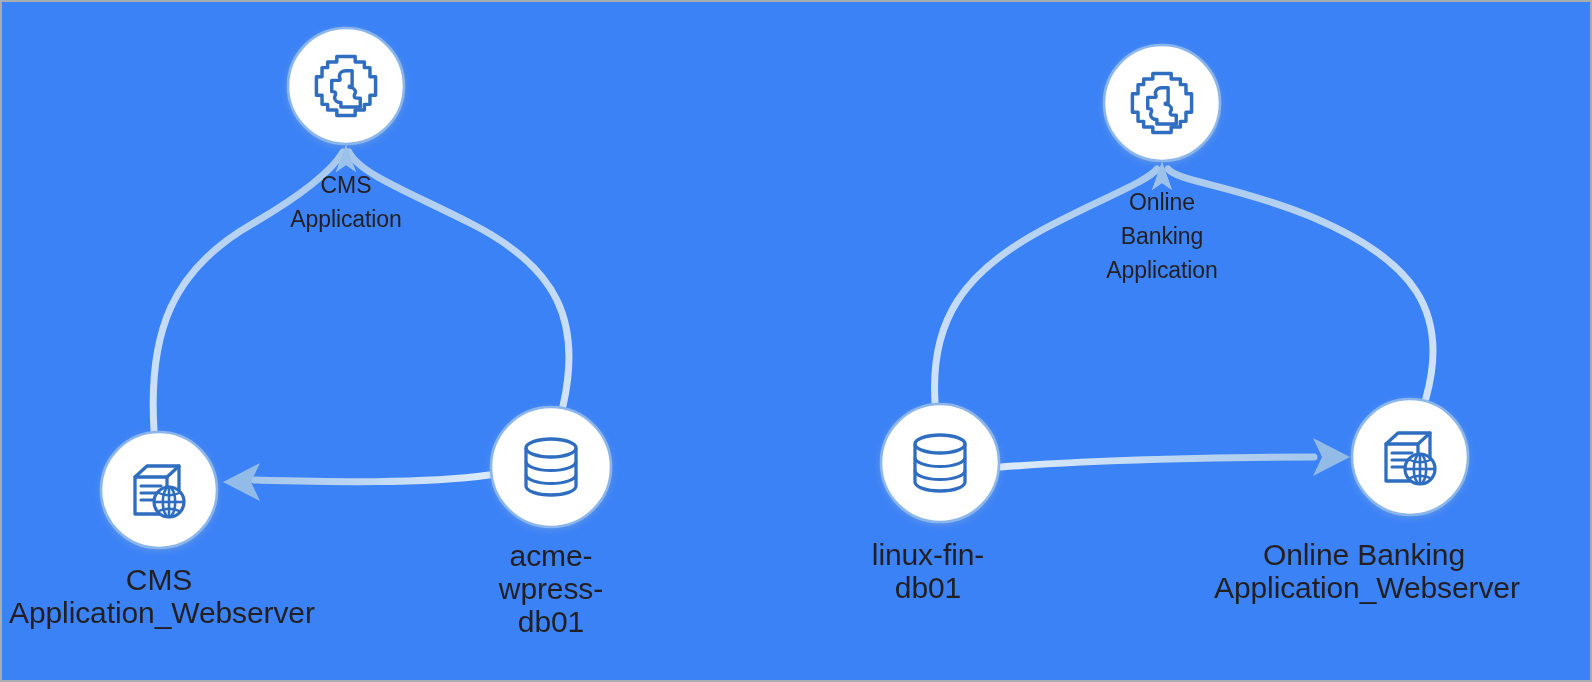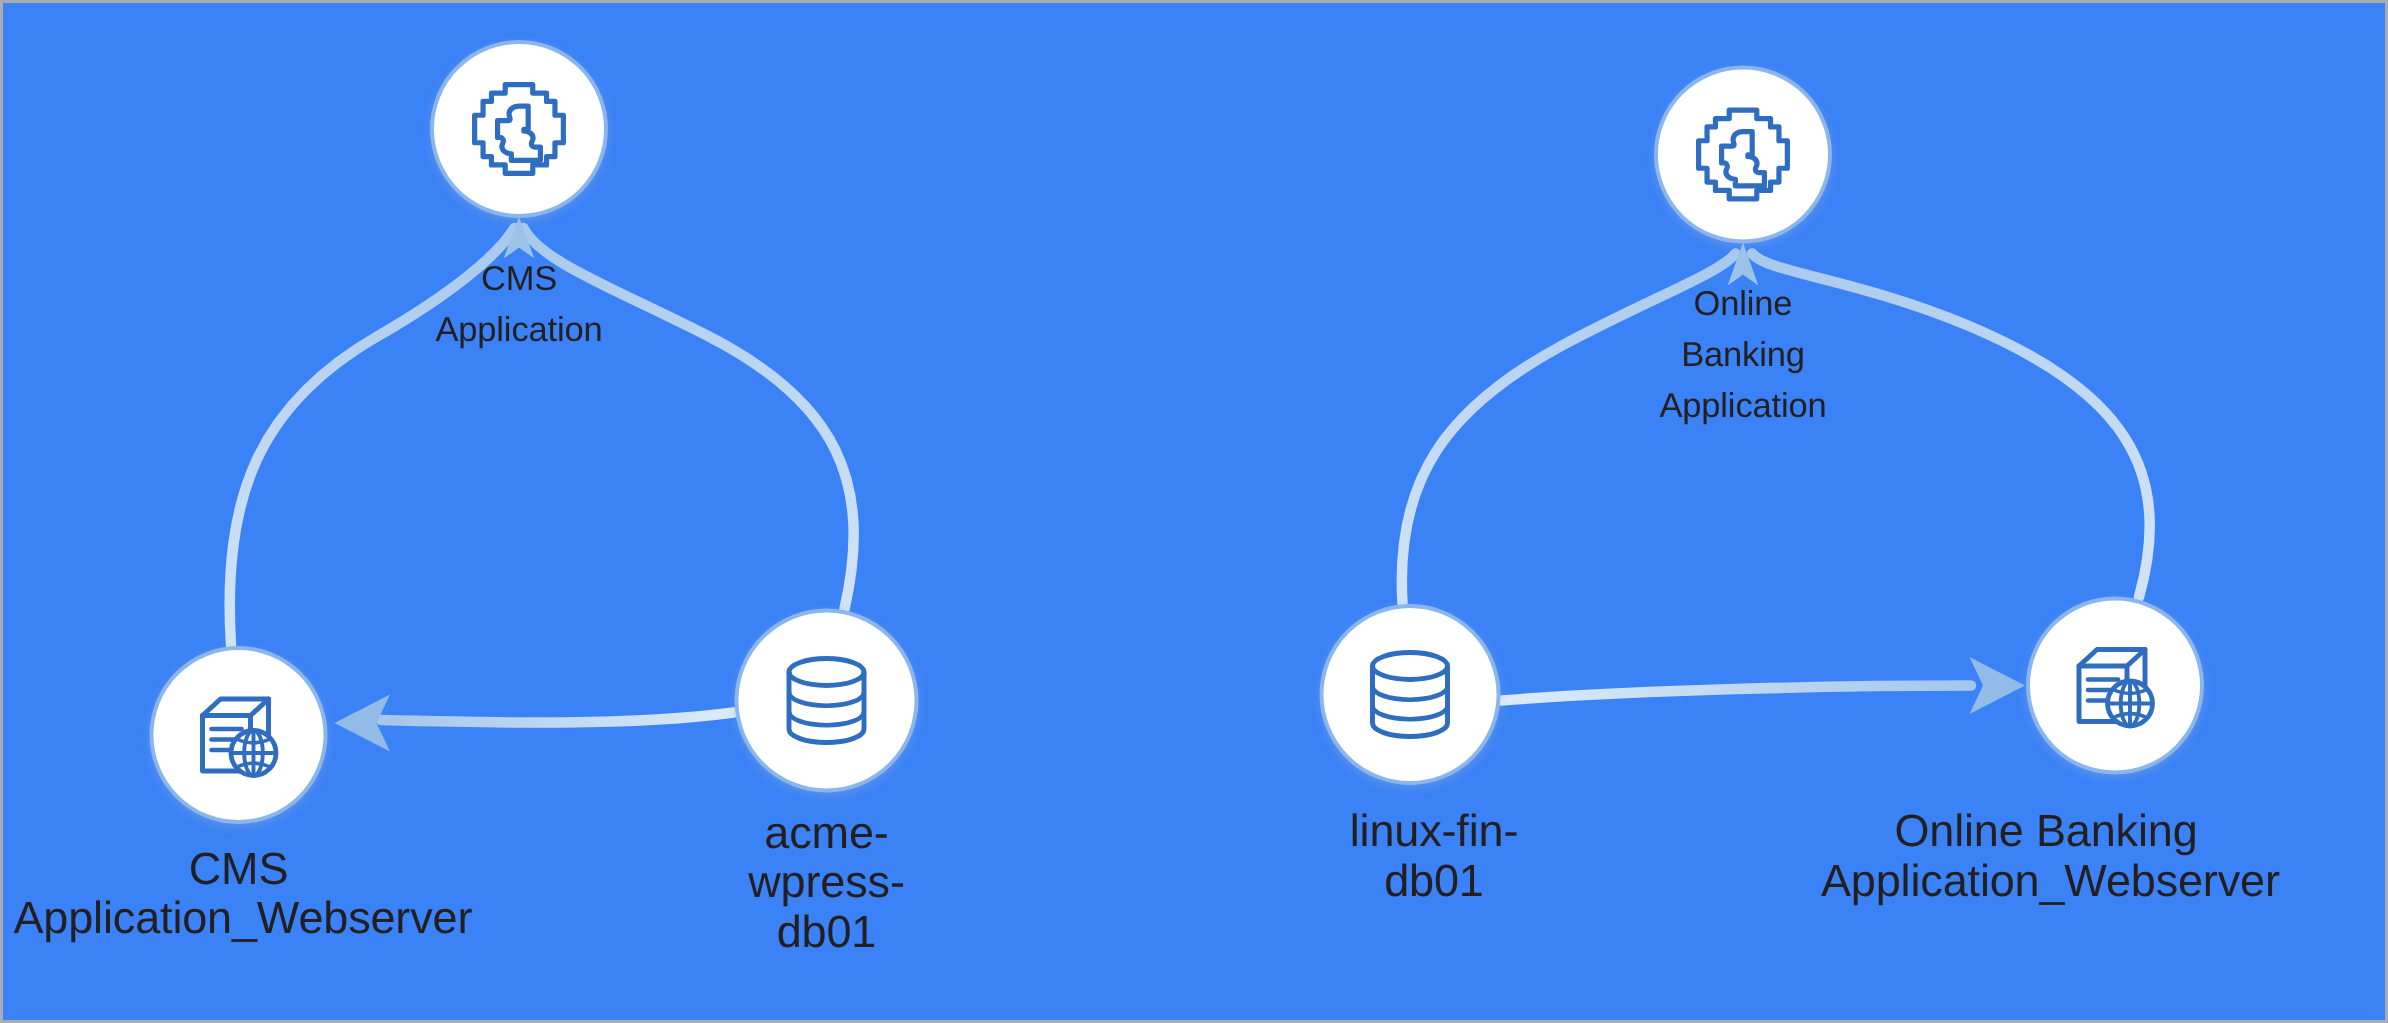--- a/index.html
+++ b/index.html
@@ -198,19 +198,19 @@
 Application_Webserver</div>
 
   <div class="node-label" style="left:459px; top:537px; width:180px;">acme-
 wpress-
 db01</div>
 
   <div class="edge-label" style="left:1060px; top:183px; width:200px;">Online
 Banking
 Application</div>
 
-  <div class="node-label" style="left:864px; top:536px; width:180px;">linux-fin-
+  <div class="node-label" style="left:836px; top:536px; width:180px;">linux-fin-
 db01</div>
 
   <div class="node-label" style="left:1212px; top:536px; width:300px;">Online Banking
 Application_Webserver</div>
 
 </div>
 
 </body></html>

